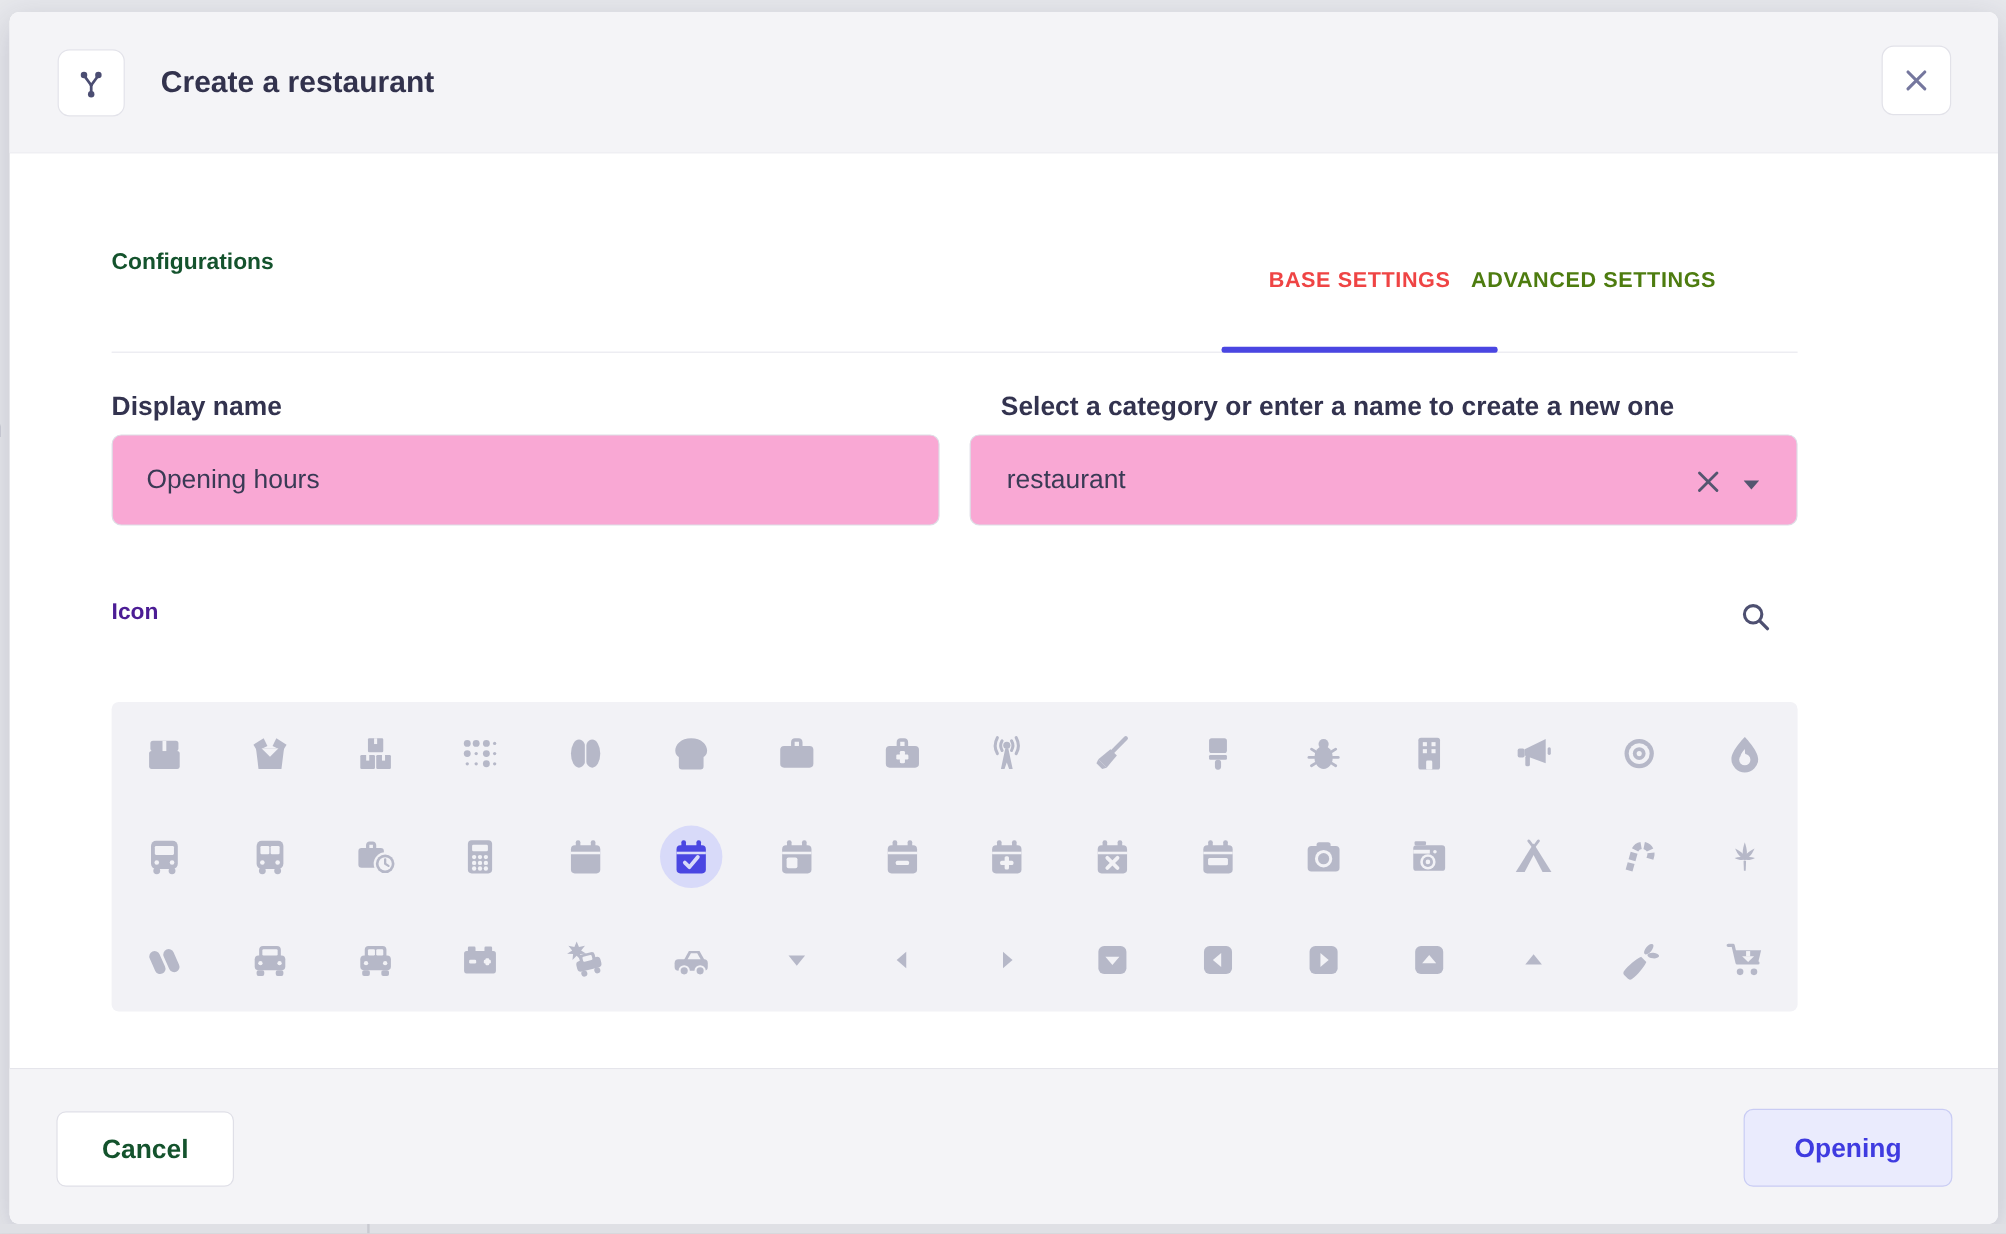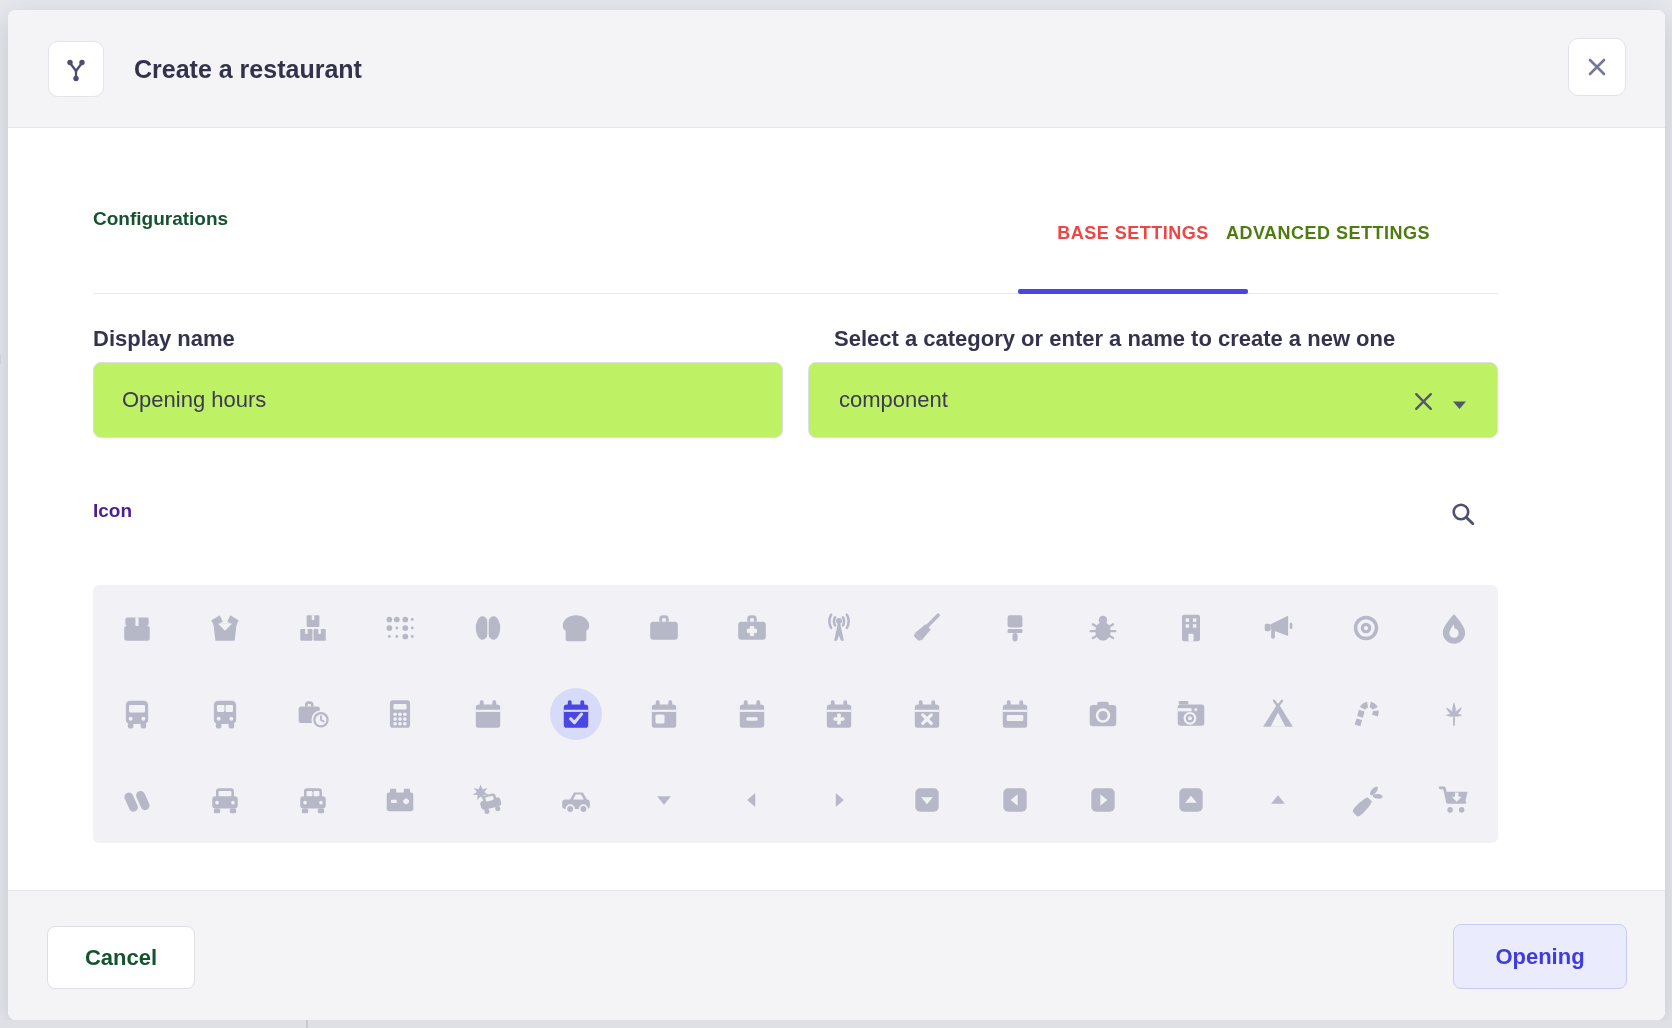--- a/index.html
+++ b/index.html
@@ -17,21 +17,21 @@
   .closebtn{position:absolute;right:39px;top:28px;width:58px;height:58px;background:#fff;
             border:1px solid #e2e2e9;border-radius:10px;display:flex;align-items:center;justify-content:center;cursor:pointer;}
   .heading{position:absolute;left:85px;top:198px;font-size:19px;font-weight:700;color:#14532d;}
   .divider{position:absolute;left:85px;top:283px;width:1405px;height:1px;background:#e9e9ef;}
   .tab{position:absolute;top:208px;height:30px;display:flex;align-items:center;justify-content:center;
        font-size:18px;font-weight:700;letter-spacing:.5px;cursor:pointer;}
   .tab.base{left:1010px;width:230px;color:#ef4444;}
   .tab.adv{left:1200px;width:240px;color:#4d7c0f;}
   .tabline{position:absolute;left:1010px;top:279px;width:230px;height:5px;background:#4a46e2;border-radius:2px;}
   .flabel{position:absolute;font-size:22px;font-weight:700;color:#33334f;}
-  .field{position:absolute;top:352px;height:76px;background:#bef264;border:1px solid #dddde5;border-radius:8px;}
+  .field{position:absolute;top:352px;height:76px;background:#f9a8d4;border:1px solid #dddde5;border-radius:8px;}
   .field input{border:none;outline:none;background:transparent;width:100%;height:100%;
                padding:0 28px;font-size:22px;color:#3a3a55;border-radius:8px;}
   .selval{position:absolute;left:30px;top:0;height:74px;display:flex;align-items:center;font-size:22px;color:#3a3a55;}
   .clrbtn{position:absolute;left:600px;top:24px;width:28px;height:28px;display:flex;align-items:center;justify-content:center;cursor:pointer;}
   .caretbtn{position:absolute;left:644px;top:33px;width:16px;height:10px;cursor:pointer;}
   .iconlabel{position:absolute;left:85px;top:490px;font-size:19px;font-weight:700;color:#4c1d95;}
   .searchbtn{position:absolute;left:1438px;top:487px;width:32px;height:32px;display:flex;align-items:center;justify-content:center;cursor:pointer;}
   .panel{position:absolute;left:85px;top:575px;width:1405px;height:258px;background:#f2f2f6;border-radius:6px;
          display:grid;grid-template-columns:repeat(16,calc(100%/16));grid-auto-rows:86px;}
   .cell{display:flex;align-items:center;justify-content:center;cursor:pointer;}
@@ -83,21 +83,21 @@
     <div class="tab adv">ADVANCED SETTINGS</div>
     <div class="tabline"></div>
 
     <div class="flabel" style="left:85px;top:316px;">Display name</div>
     <div class="field" style="left:85px;width:690px;">
       <input spellcheck="false" value="Opening hours" style="">
     </div>
 
     <div class="flabel" style="left:800px;top:316px;margin-left:26px;">Select a category or enter a name to create a new one</div>
     <div class="field" style="left:800px;width:690px;">
-      <div class="selval">component</div>
+      <div class="selval">restaurant</div>
       <div class="clrbtn">
         <svg width="25" height="25" viewBox="0 0 24 24">
           <line x1="5" y1="5" x2="19" y2="19" stroke="#54566f" stroke-width="2.3" stroke-linecap="round"></line>
           <line x1="19" y1="5" x2="5" y2="19" stroke="#54566f" stroke-width="2.3" stroke-linecap="round"></line>
         </svg>
       </div>
       <div class="caretbtn">
         <svg width="14" height="9" viewBox="0 0 14 9">
           <polygon points="0,0.5 13,0.5 6.5,8" fill="#54566f"></polygon>
         </svg>

